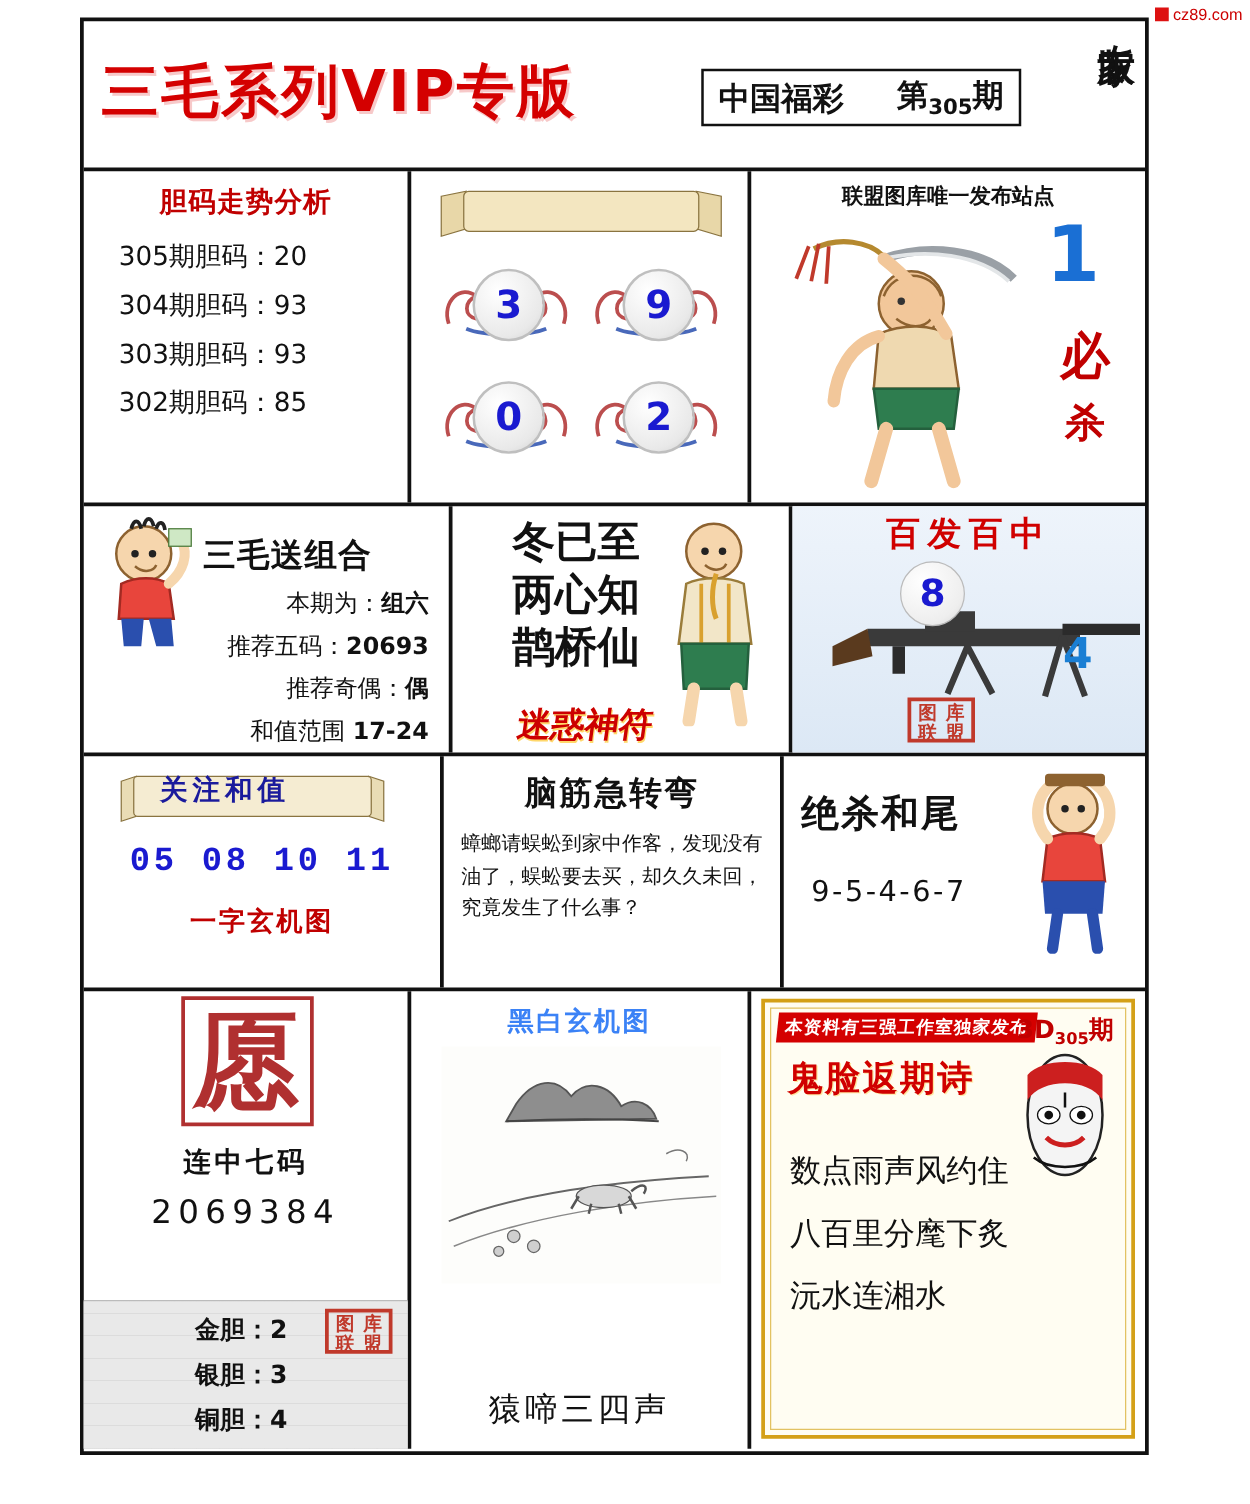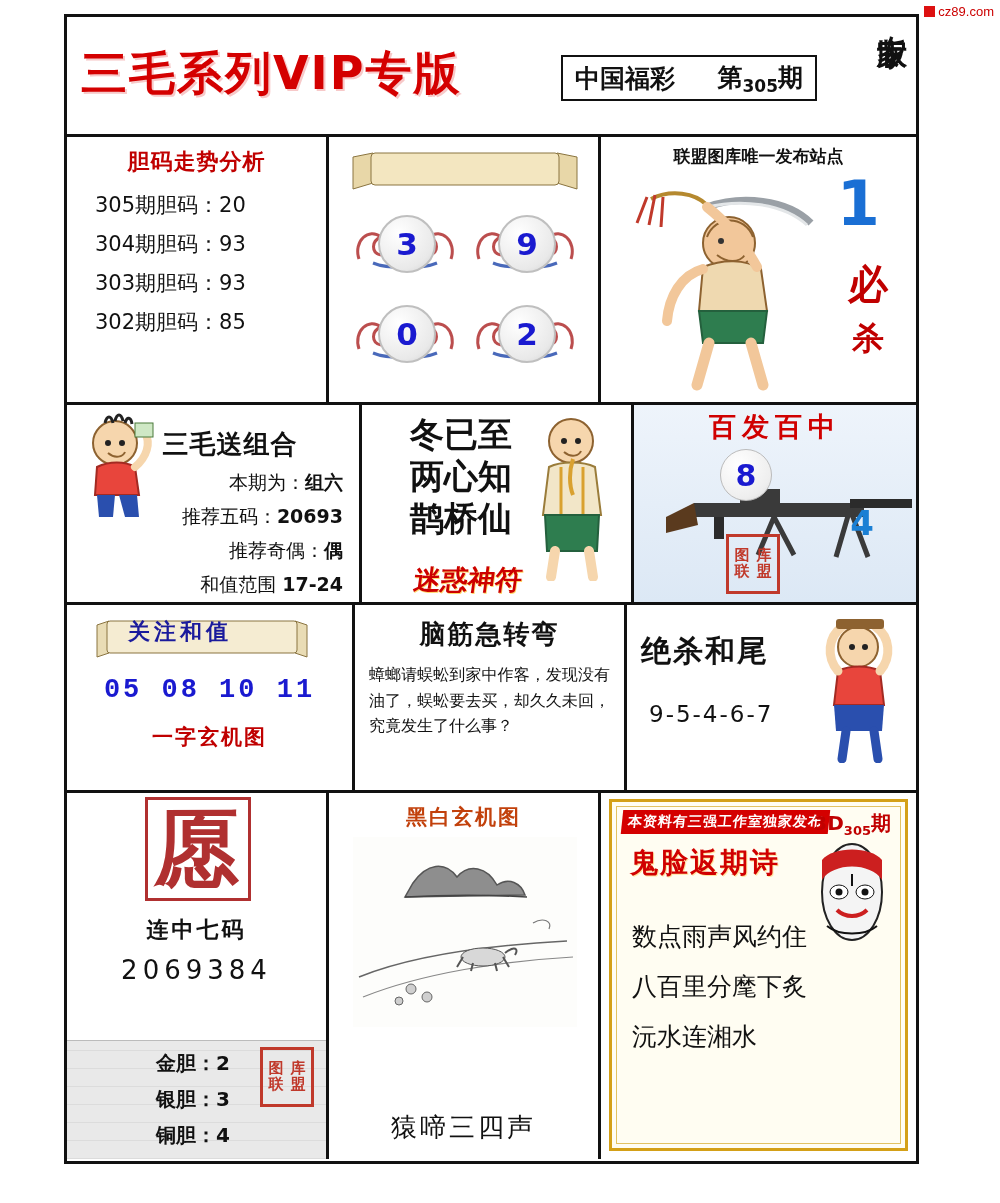--- a/index.html
+++ b/index.html
@@ -149,23 +149,23 @@
     position:absolute;left:86px;top:44px;width:50px;height:50px;border-radius:50%;
     background:radial-gradient(circle at 35% 30%, #fff, #eee 70%, #d6d6d6);
     border:1px solid #bbb;display:flex;align-items:center;justify-content:center;
     font-size:30px;font-weight:bold;color:#1a1ad0;font-family:"DejaVu Sans", sans-serif;
   }
   .gun-n2{
     position:absolute;right:42px;top:98px;font-size:34px;font-weight:bold;color:#1a7fd4;
     font-family:"DejaVu Sans", sans-serif;
   }
   .seal{
-    position:absolute;width:54px;height:60px;border:3px solid #c0392b;color:#c0392b;
+    position:absolute;width:54px;height:36px;border:3px solid #c0392b;color:#c0392b;
     font-size:15px;font-weight:bold;line-height:1.05;text-align:center;
-    display:flex;align-items:center;justify-content:center;
+    display:flex;justify-content:center;
     font-family:"DejaVu Sans", sans-serif;letter-spacing:0;
     padding:2px;box-sizing:border-box;
   }
   .seal span{display:block;}
 
   
   .r3{height:188px;}
   .c-hezhi{width:288px;}
   .hz-banner{
     position:absolute;left:22px;top:10px;width:226px;height:46px;
@@ -231,21 +231,21 @@
     background:repeating-linear-gradient(0deg,#dcdcdc,#dcdcdc 1px,#e9e9e9 1px,#e9e9e9 18px),
                repeating-linear-gradient(90deg,#dcdcdc,#dcdcdc 1px,#e9e9e9 1px,#e9e9e9 18px);
     border-top:1px solid #bbb;
   }
   .dan-line{
     font-size:20px;font-weight:bold;color:#111;text-align:right;
     margin:9px 96px 0 0;font-family:"DejaVu Sans", sans-serif;
   }
   .c-mid{width:272px;}
   .hb-title{
-    text-align:center;font-size:21px;font-weight:bold;color:#c2410c;margin-top:10px;
+    text-align:center;font-size:21px;font-weight:bold;color:#3b82f6;margin-top:10px;
     letter-spacing:2px;font-family:"DejaVu Sans", sans-serif;
   }
   .hb-caption{
     position:absolute;left:0;bottom:14px;width:100%;text-align:center;
     font-size:26px;color:#111;letter-spacing:3px;font-family:"DejaVu Sans", sans-serif;
   }
   .hb-art{
     position:absolute;left:24px;top:44px;width:224px;height:190px;
   }
   .c-right{flex:1;}

